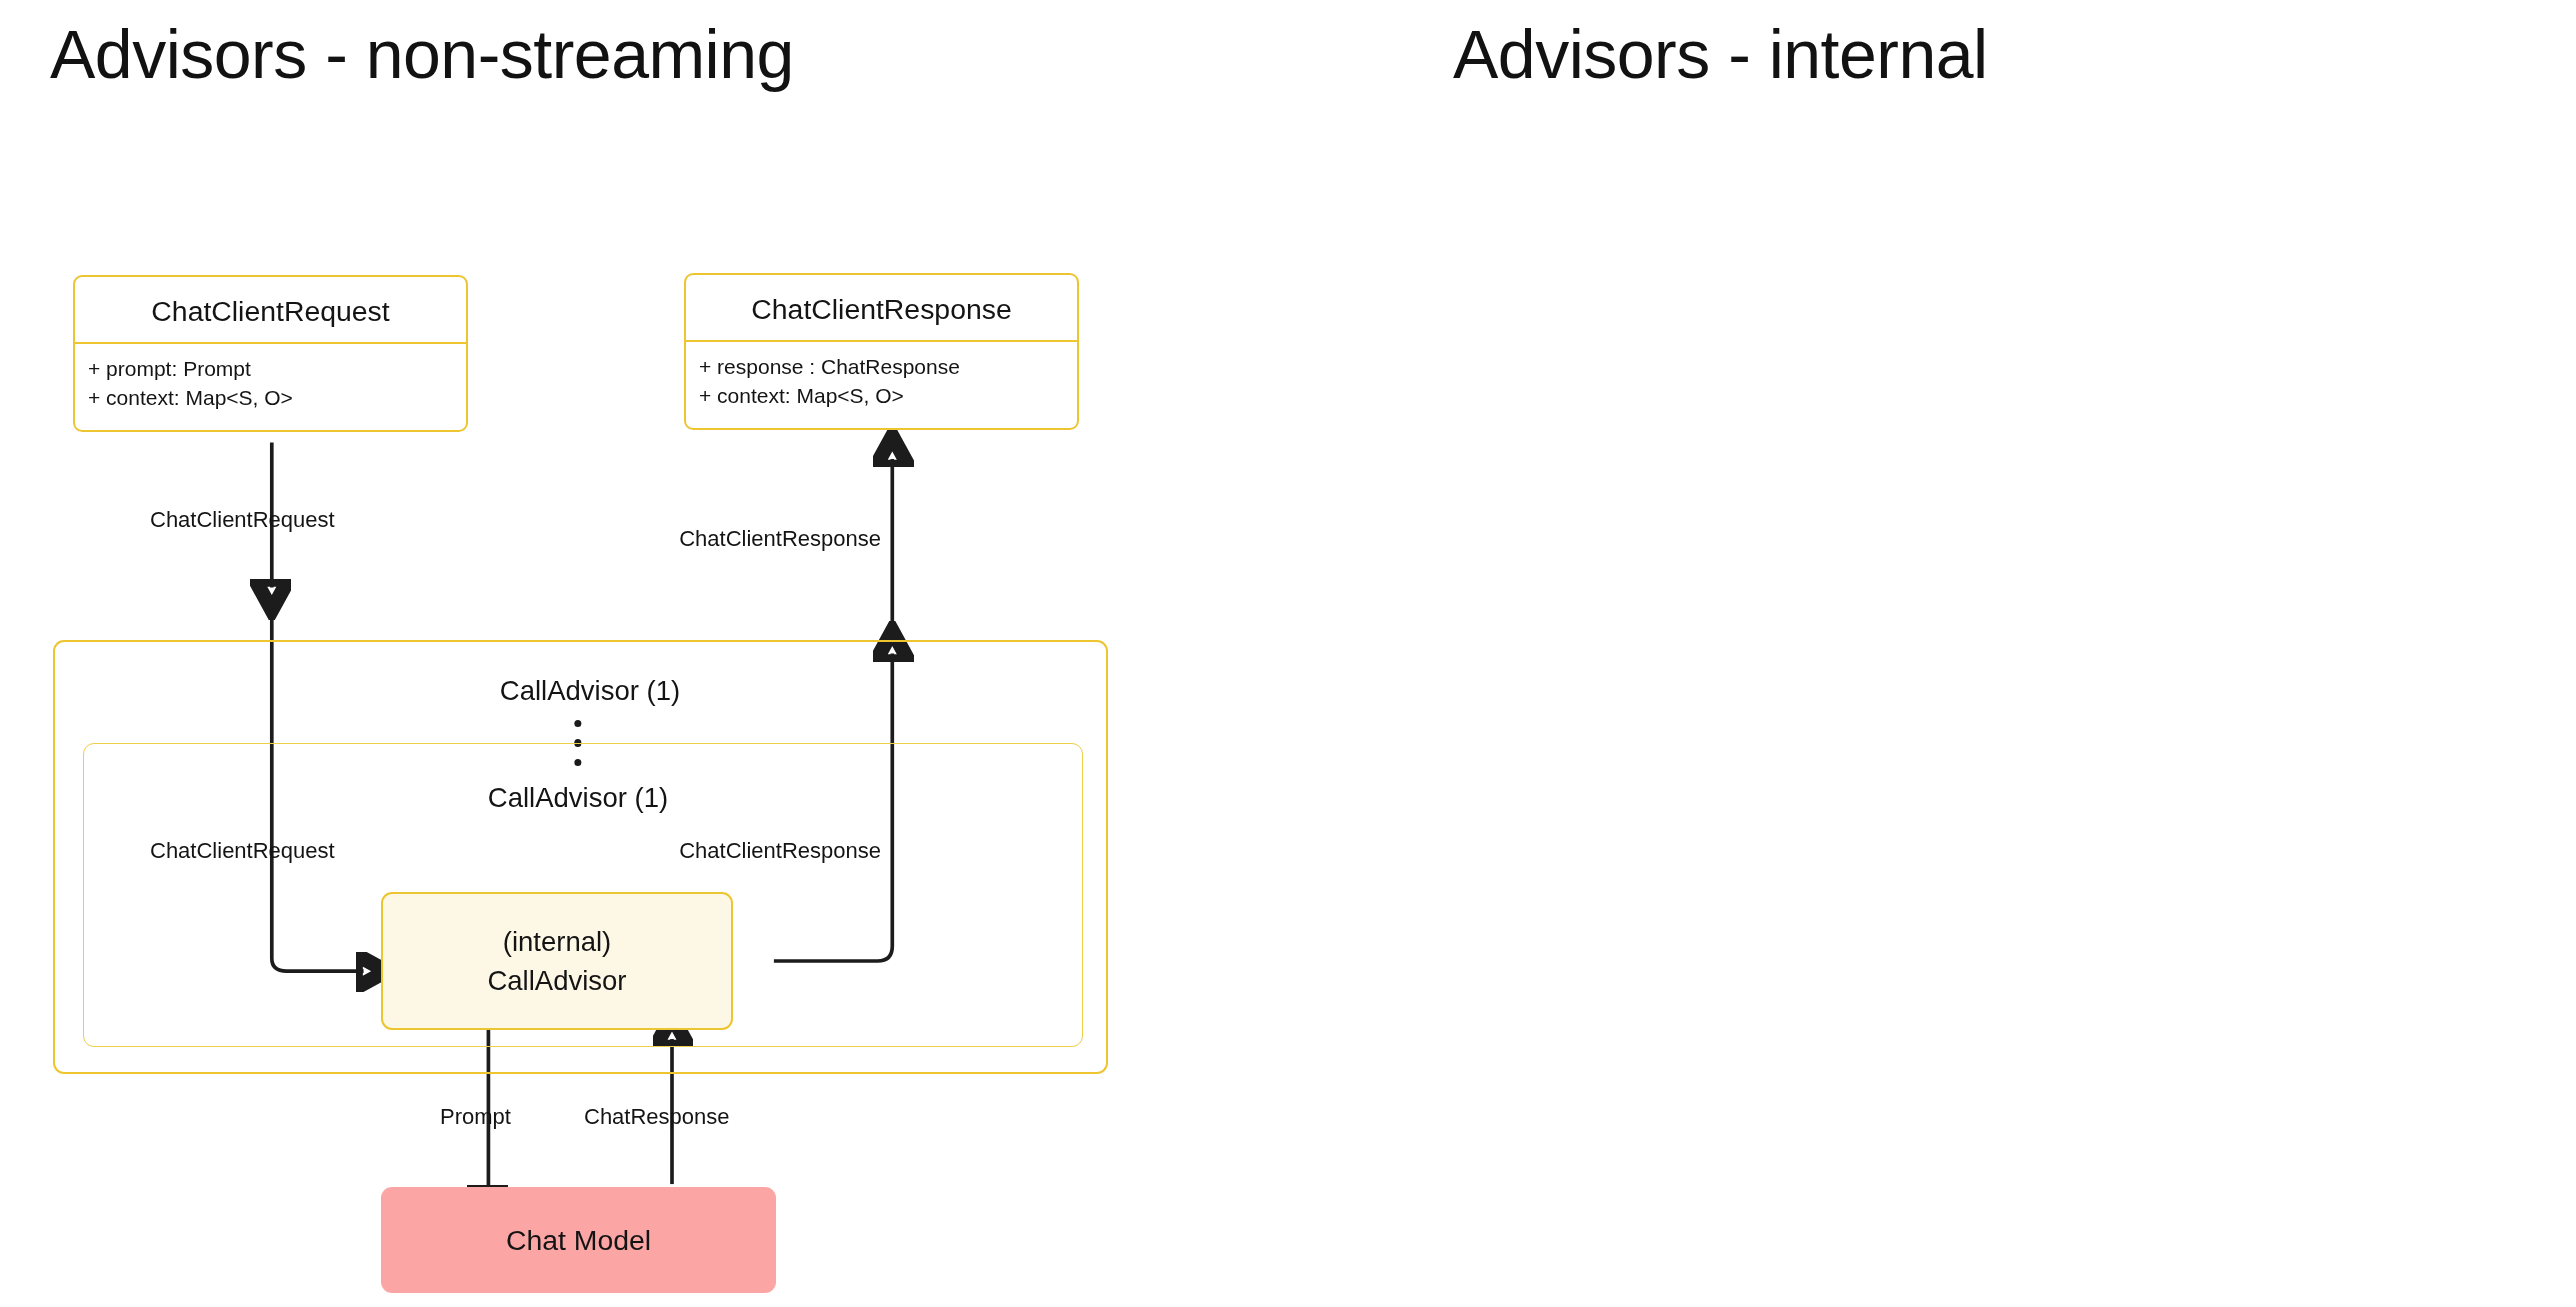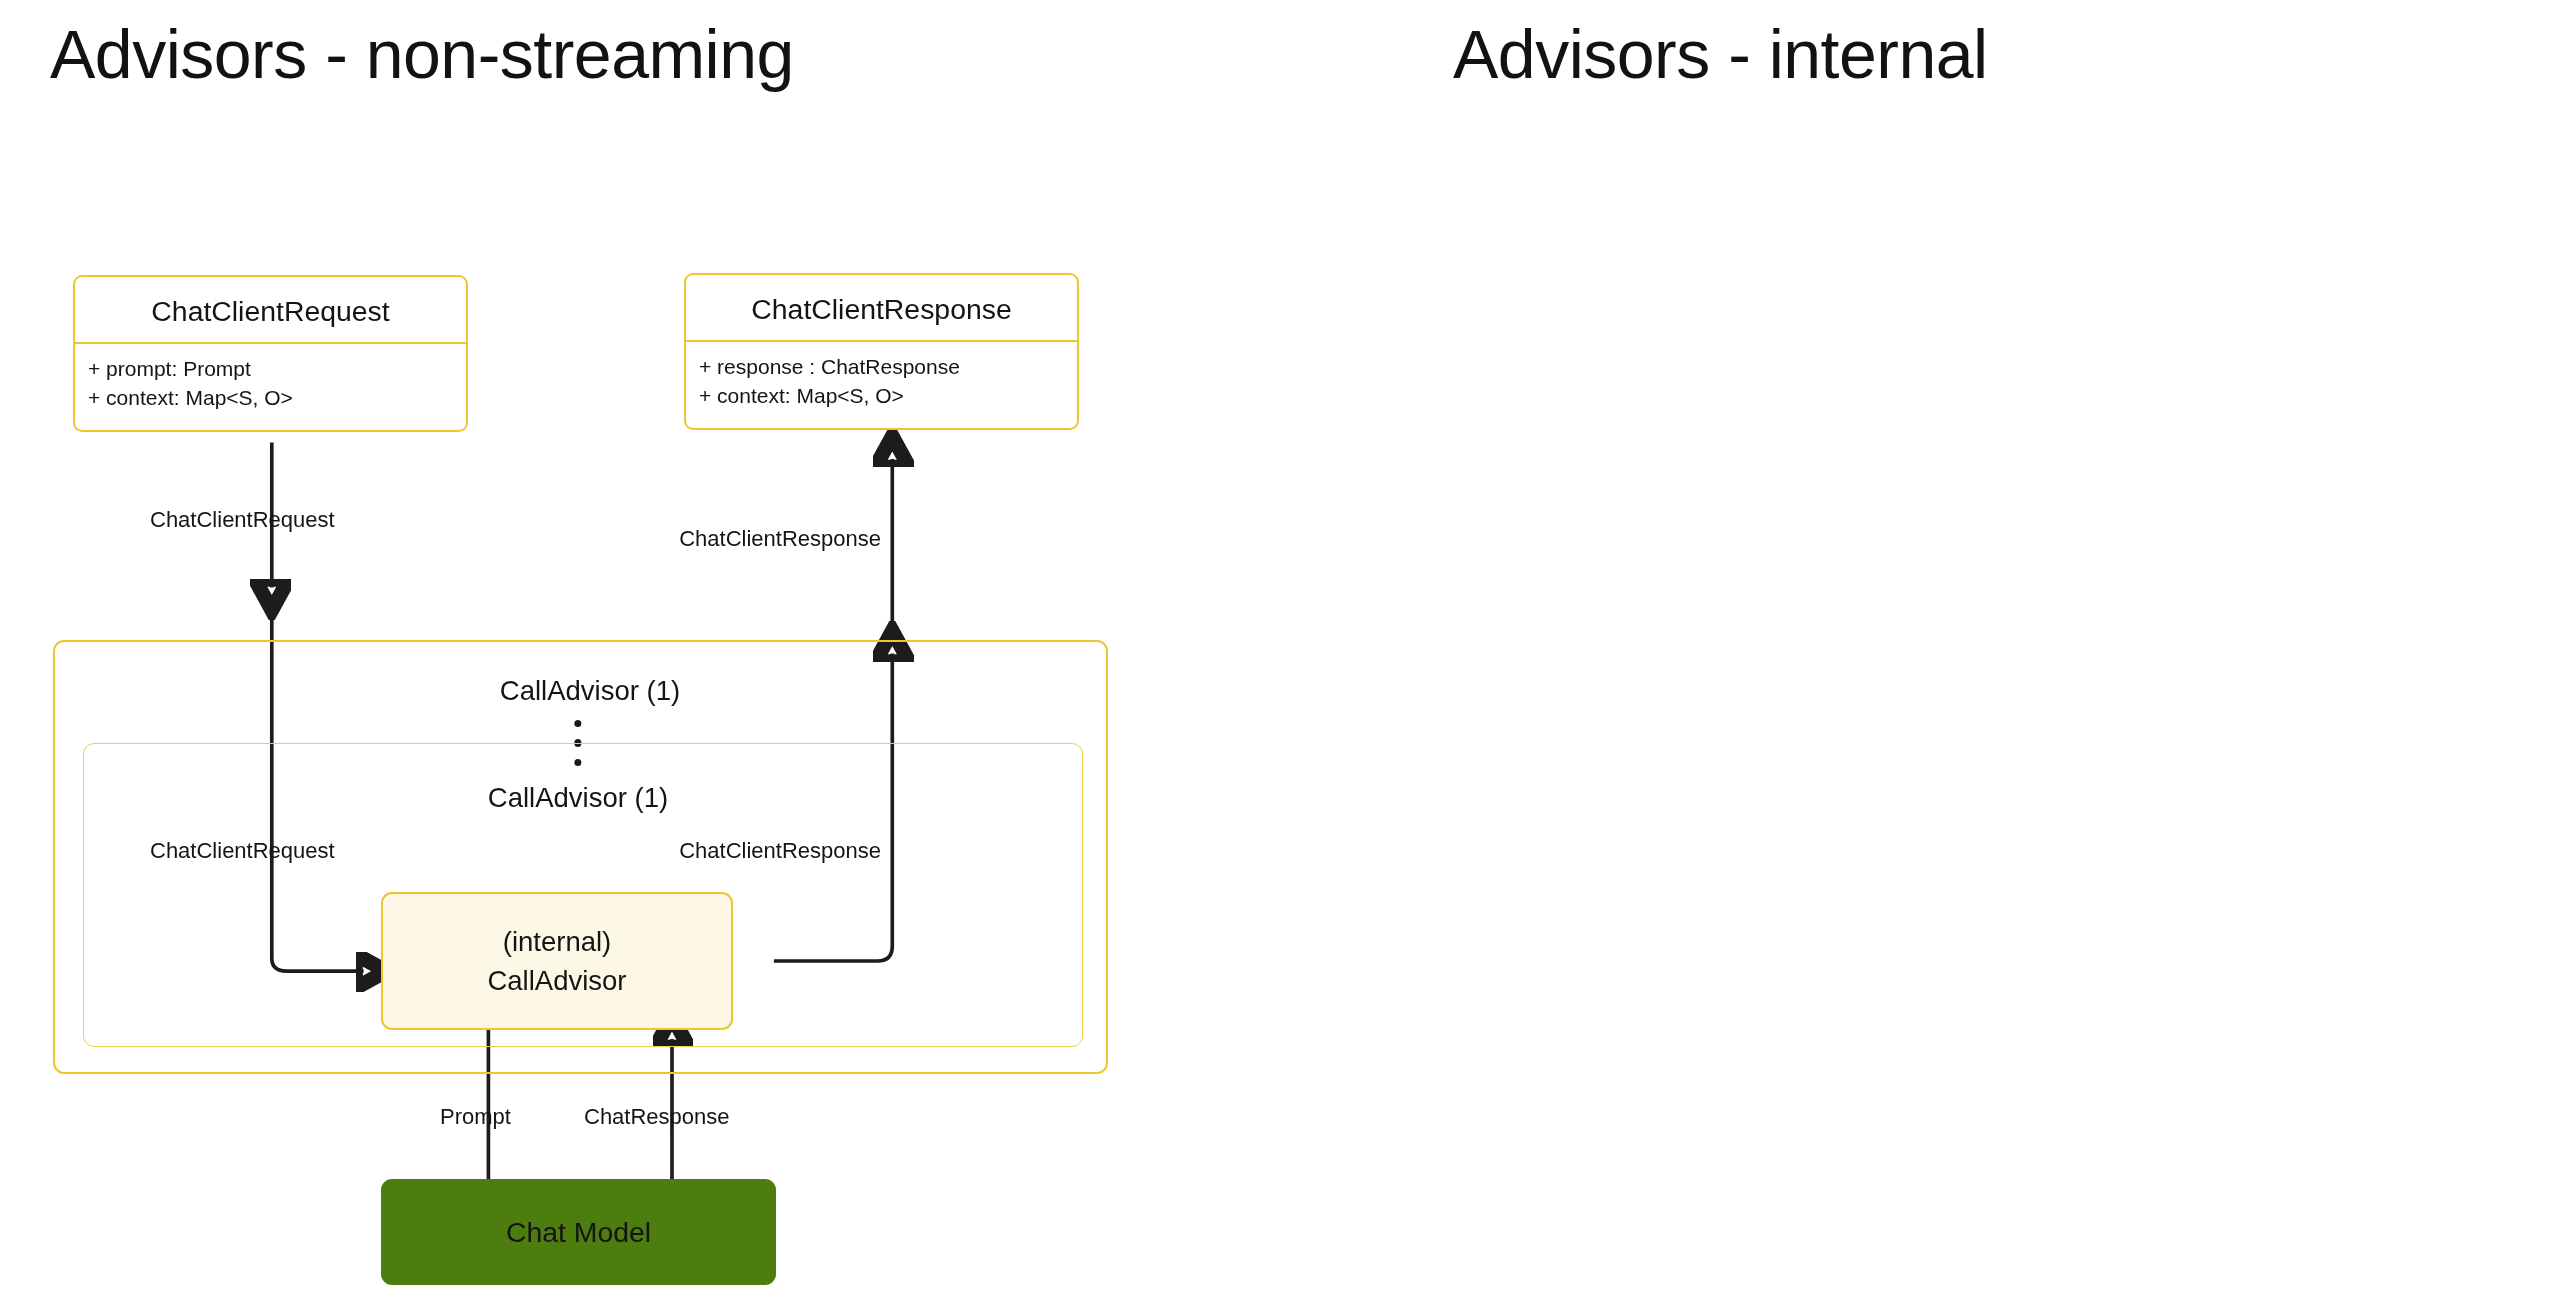--- a/index.html
+++ b/index.html
@@ -82,24 +82,24 @@
     border:2.3px solid #EDC531;
     border-radius:11px;
     box-sizing:border-box;
     display:flex;flex-direction:column;align-items:center;justify-content:center;
   }
   .internalbox span{font-size:27.5px;line-height:1.42;color:#141414;white-space:nowrap;}
 
   
   .chatmodel{
     position:absolute;
-    background:#4d7c0f;
+    background:#fca5a5;
     border-radius:11px;
     box-sizing:border-box;
-    display:flex;align-items:center;justify-content:center;
+    display:flex;align-items:center;justify-content:center;margin-top:8px;
   }
   .chatmodel span{font-size:28.4px;color:#141414;line-height:1;}
 
   
   .conn-label{
     position:absolute;
     font-size:22px;line-height:1;color:#141414;white-space:nowrap;
   }
   .conn-label.right{transform:translateX(-100%);}
 

